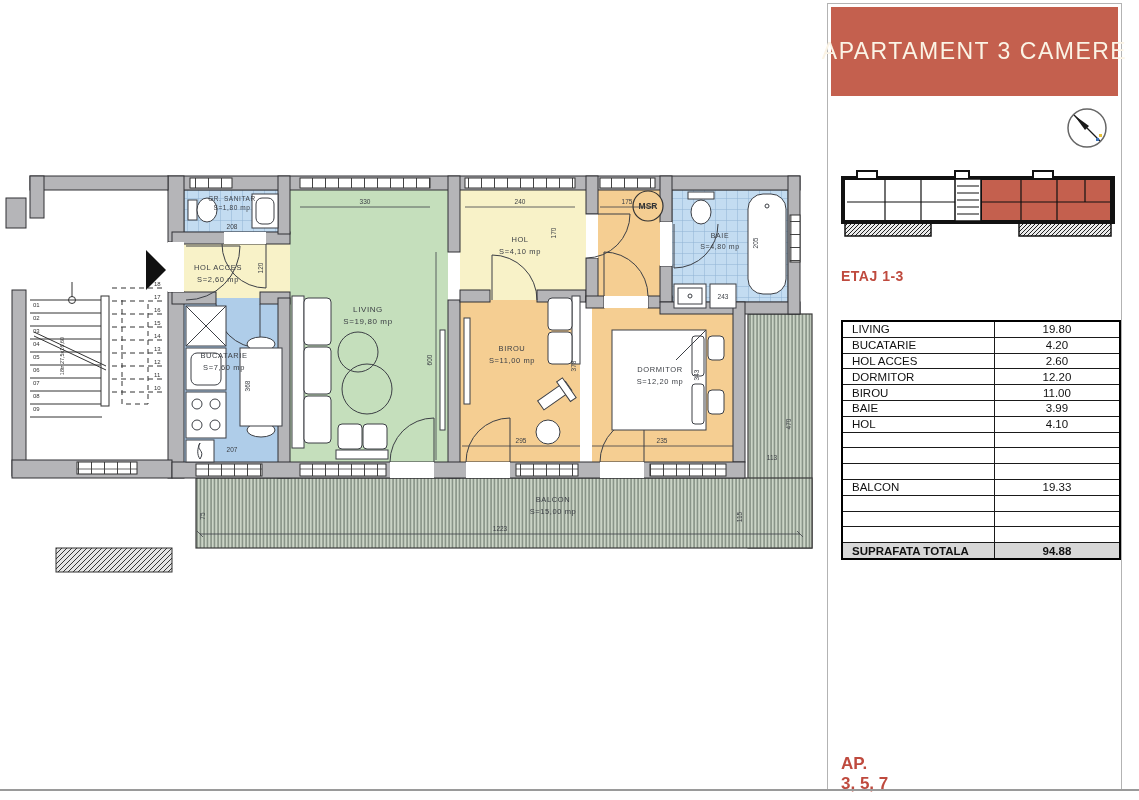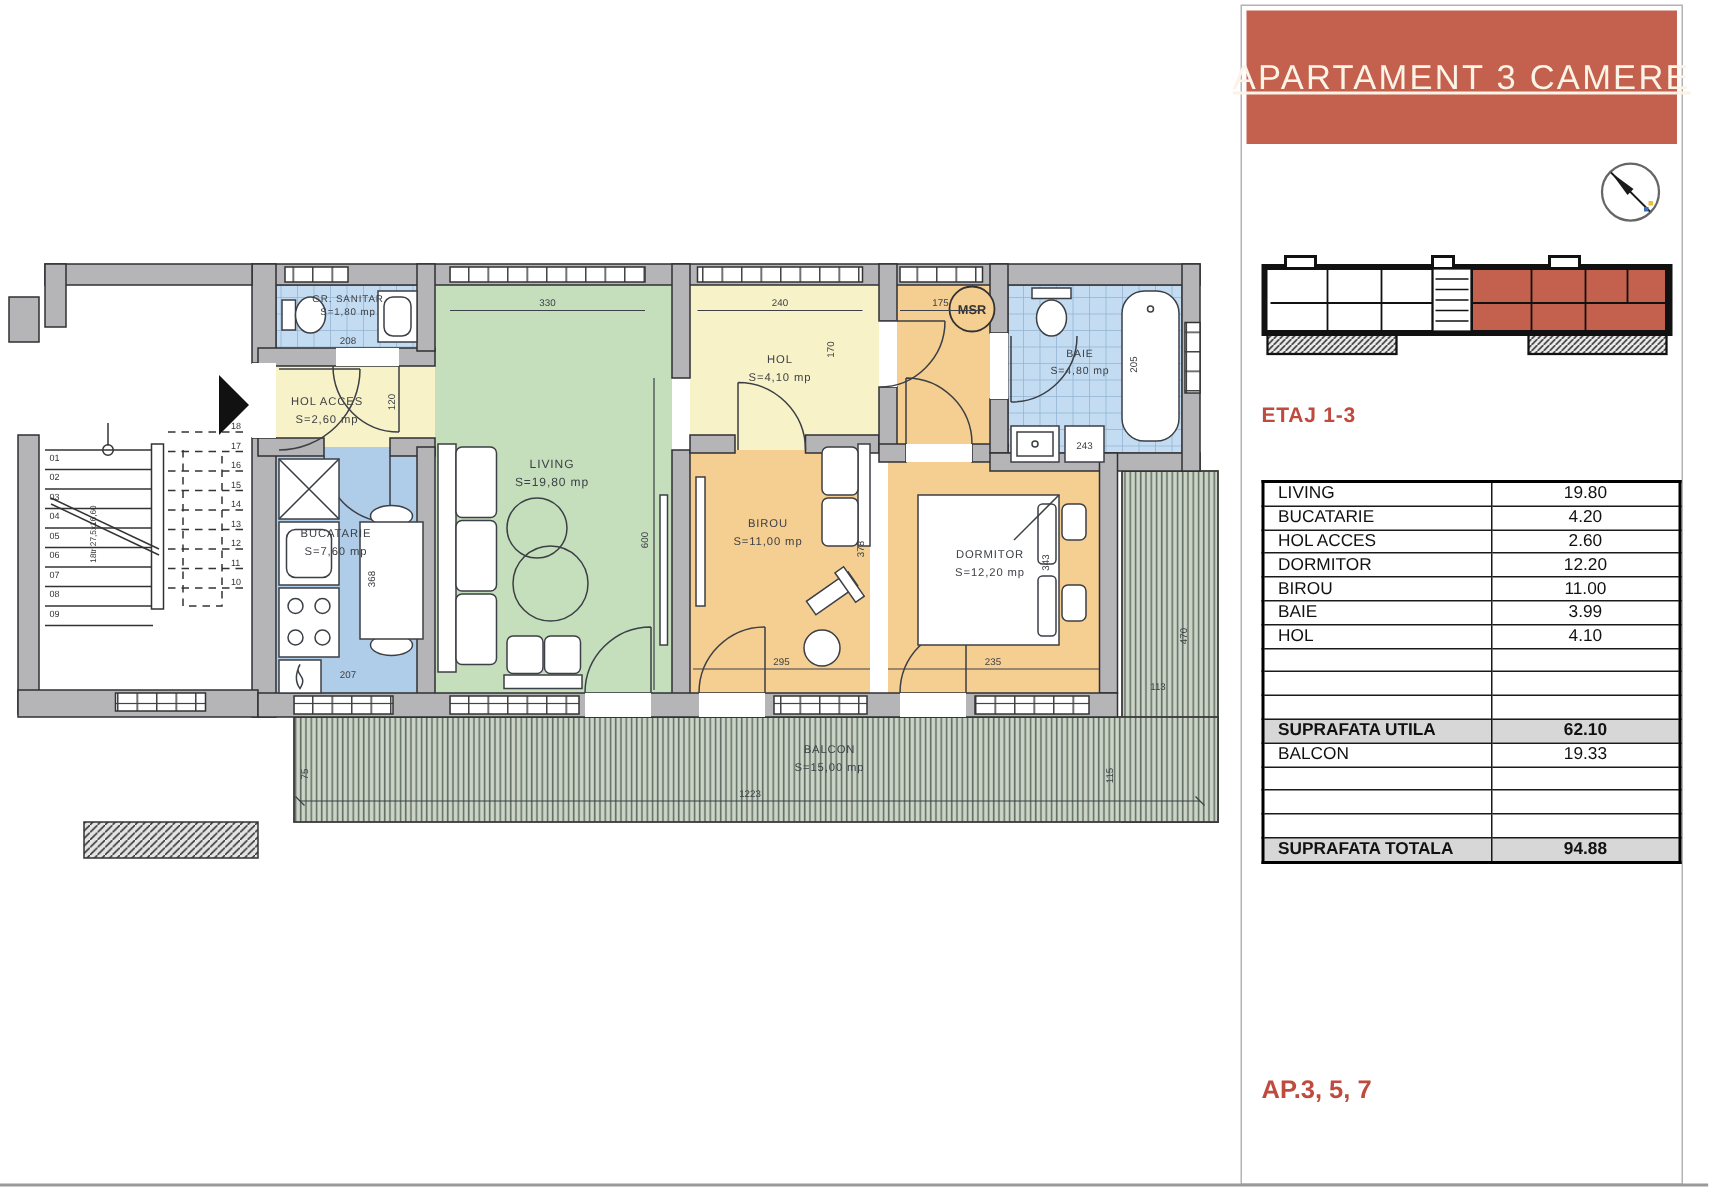--- a/index.html
+++ b/index.html
@@ -5,35 +5,35 @@
   html,body{margin:0;padding:0;background:#fff;}
   .page{position:relative;width:1139px;height:800px;background:#fff;overflow:hidden;
         font-family:"Liberation Sans",sans-serif;}
   svg text{font-family:"Liberation Sans",sans-serif;}
   .roomlabel{fill:#3D4046;letter-spacing:.6px;}
   .dimtext{fill:#3D4046;font-size:6.5px;}
   .panel{position:absolute;left:827px;top:3px;width:293px;height:785px;
          border:1px solid #b3b3b3;background:#fff;}
   .panel-header{position:absolute;left:3px;right:3px;top:3px;height:89px;background:#C4604E;
          display:flex;align-items:center;justify-content:center;color:#FBF4E6;
-         font-size:23px;letter-spacing:1.5px;white-space:nowrap;text-decoration:underline;}
+         font-size:23px;letter-spacing:1.5px;white-space:nowrap;}
   .compass{position:absolute;right:10px;top:100px;}
   .miniplan{position:absolute;left:9px;top:158px;}
   .etaj{position:absolute;left:13px;top:264px;color:#BF4A3E;font-weight:bold;
         font-size:14px;letter-spacing:.5px;}
   .areas{position:absolute;left:13px;top:316px;border-collapse:collapse;
          font-size:11.5px;color:#111;}
   .areas td{border:1px solid #1a1a1a;height:14.8px;padding:0 5px;}
   .areas .c-name{width:140px;padding-left:9px;}
   .areas .c-val{width:118px;text-align:center;}
   .areas tr.hdr td{background:#D7D7D7;font-weight:bold;padding-left:5px;}
   .areas tr.gray td{background:#D7D7D7;font-weight:bold;}
   .areas{border:2px solid #000;}
-  .ap-line{position:absolute;left:13px;top:713px;color:#BF4A3E;font-weight:bold;
-           font-size:17px;display:flex;}
+  .ap-line{position:absolute;left:13px;top:750px;color:#BF4A3E;font-weight:bold;
+           font-size:17px;display:flex;flex-direction:column;}
   .footnote{position:absolute;left:14px;top:766px;font-size:10px;color:#3f3f3f;
             letter-spacing:.4px;}
   .bottom-rule{position:absolute;left:0;top:789px;width:1139px;height:2px;background:#9a9a9a;}
 </style>
 </head>
 <body>
 
 <div class="page">
 
 
@@ -435,24 +435,20 @@
             <td class="c-val"></td>
           </tr>
       <tr>
             <td class="c-name"></td>
             <td class="c-val"></td>
           </tr>
       <tr>
             <td class="c-name"></td>
             <td class="c-val"></td>
           </tr>
-      <tr class="gray">
-        <td class="c-name">SUPRAFATA UTILA</td>
-        <td class="c-val">62.10</td>
-      </tr>
       <tr>
         <td class="c-name">BALCON</td>
         <td class="c-val">19.33</td>
       </tr>
       <tr>
             <td class="c-name"></td>
             <td class="c-val"></td>
           </tr>
       <tr>
             <td class="c-name"></td>

